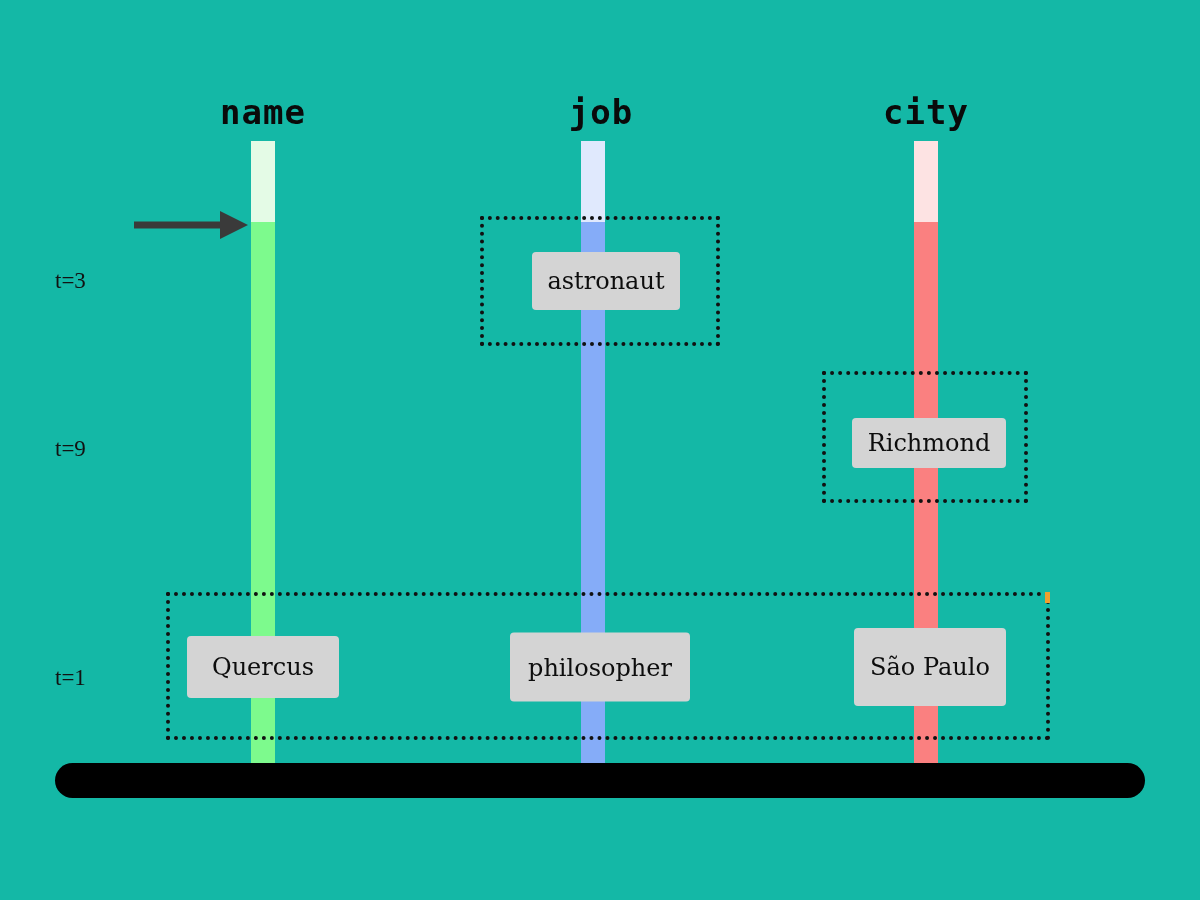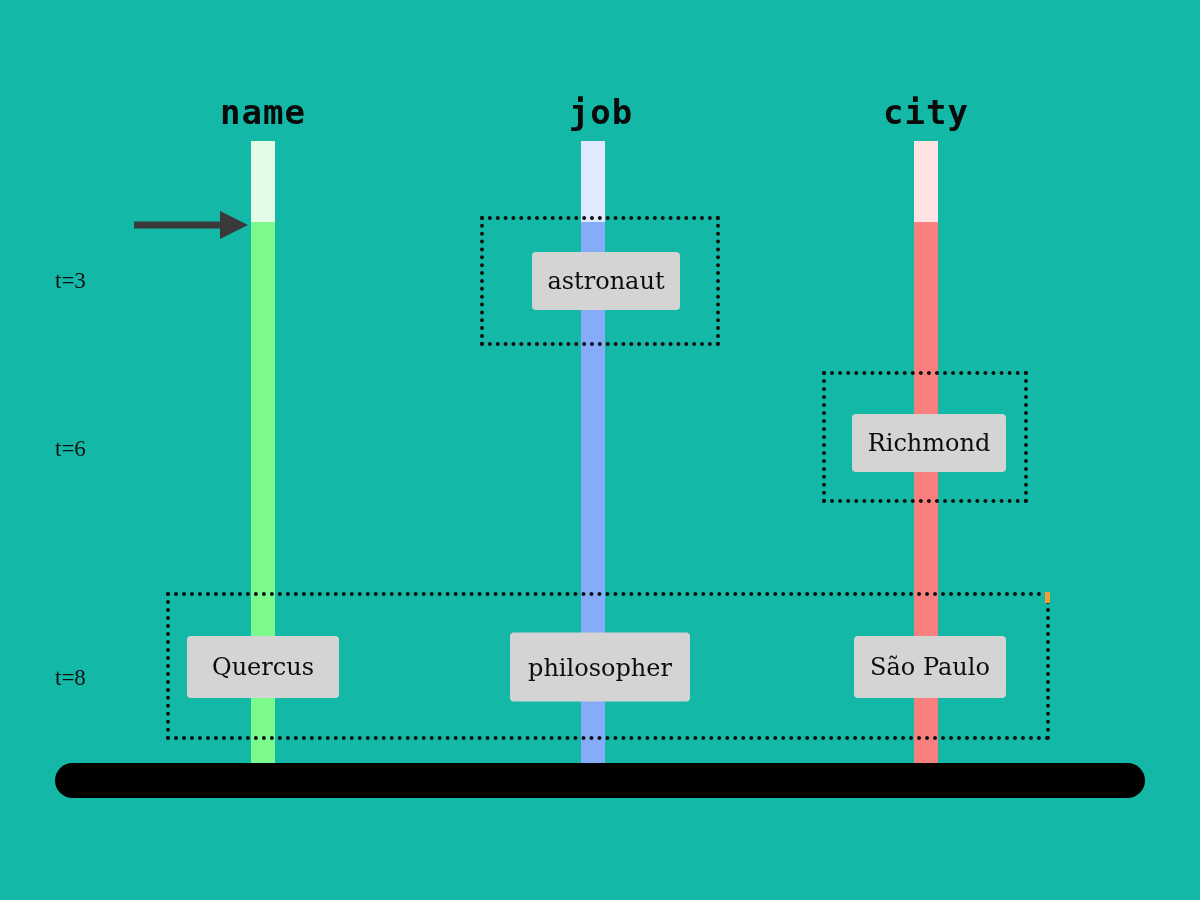--- a/index.html
+++ b/index.html
@@ -122,32 +122,32 @@
   <div class="col-bar" id="bar-city" style="left: 926px; top: 141px; height: 641px;">
     <div class="seg-faded" style="height: 81px; background: rgb(253, 227, 227);"></div>
     <div class="seg-solid" style="height: 560px; background: rgb(250, 128, 128);"></div>
   </div>
 
   <div class="col-header" id="hdr-name" style="left: 263px; top: 95px;">name</div>
   <div class="col-header" id="hdr-job" style="left: 601px; top: 95px;">job</div>
   <div class="col-header" id="hdr-city" style="left: 926px; top: 95px;">city</div>
 
   <div class="time-label" id="tl-0" style="left: 55px; top: 269px;">t=3</div>
-  <div class="time-label" id="tl-1" style="left: 55px; top: 437px;">t=6</div>
-  <div class="time-label" id="tl-2" style="left: 55px; top: 666px;">t=8</div>
+  <div class="time-label" id="tl-1" style="left: 55px; top: 437px;">t=9</div>
+  <div class="time-label" id="tl-2" style="left: 55px; top: 666px;">t=1</div>
 
   <div class="dotted-box" id="box-0" style="left: 480px; top: 216px; width: 240px; height: 130px;"></div>
   <div class="dotted-box" id="box-1" style="left: 822px; top: 371px; width: 206px; height: 132px;"></div>
   <div class="dotted-box has-artifact" id="box-2" style="left: 166px; top: 592px; width: 884px; height: 148px;"></div>
 
   <div class="chip" id="chip-0" style="left: 606px; top: 281px; width: 148px; height: 58px;">astronaut</div>
-  <div class="chip" id="chip-1" style="left: 929px; top: 443px; width: 154px; height: 58px;">Richmond</div>
+  <div class="chip" id="chip-1" style="left: 929px; top: 443px; width: 154px; height: 50px;">Richmond</div>
   <div class="chip" id="chip-2" style="left: 263px; top: 667px; width: 152px; height: 62px;">Quercus</div>
   <div class="chip" id="chip-3" style="left: 600px; top: 667px; width: 180px; height: 69px;">philosopher</div>
-  <div class="chip" id="chip-4" style="left: 930px; top: 667px; width: 152px; height: 62px;">São Paulo</div>
+  <div class="chip" id="chip-4" style="left: 930px; top: 667px; width: 152px; height: 78px;">São Paulo</div>
 
   <div class="pointer-arrow" id="pointer" style="left: 132px; top: 205px;">
     <svg id="pointer-svg" width="120" height="40" viewBox="0 0 120 40" xmlns="http://www.w3.org/2000/svg">
       <line id="pointer-shaft" x1="2" y1="20" x2="92" y2="20" stroke="#3a3a3a" stroke-width="7"></line>
       <polygon id="pointer-head" points="88,6 116,20 88,34" fill="#3a3a3a"></polygon>
     </svg>
   </div>
 
   <div class="base-bar" id="base-bar" style="left: 55px; top: 763px; width: 1090px; height: 35px; background: rgb(0, 0, 0);"></div>
 

